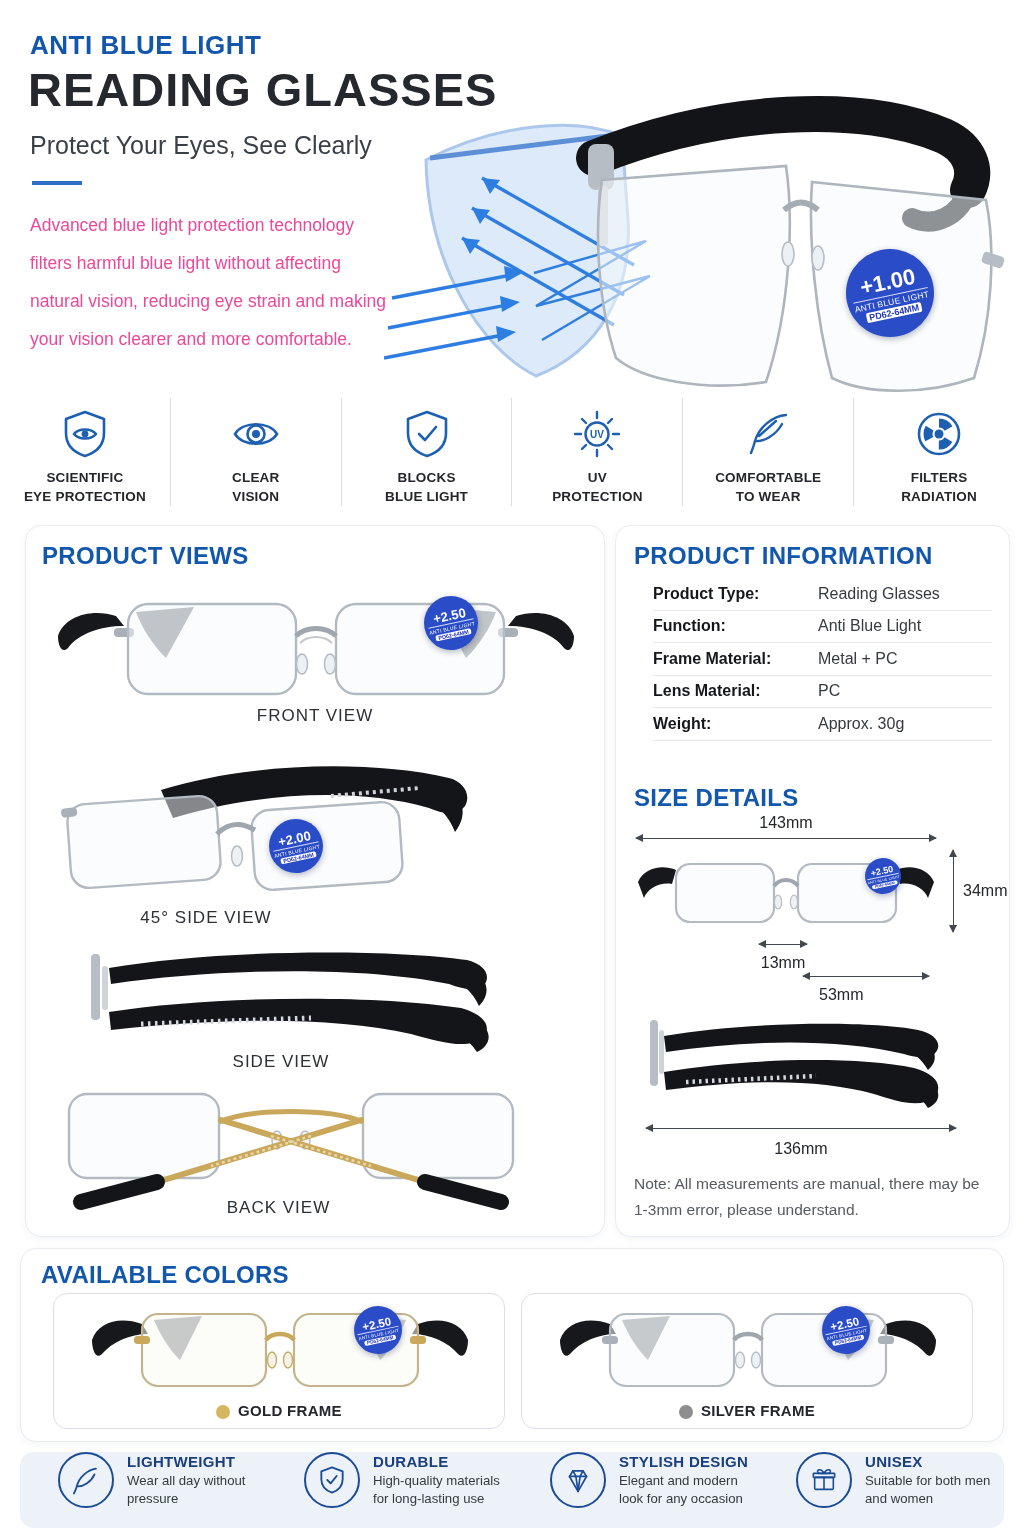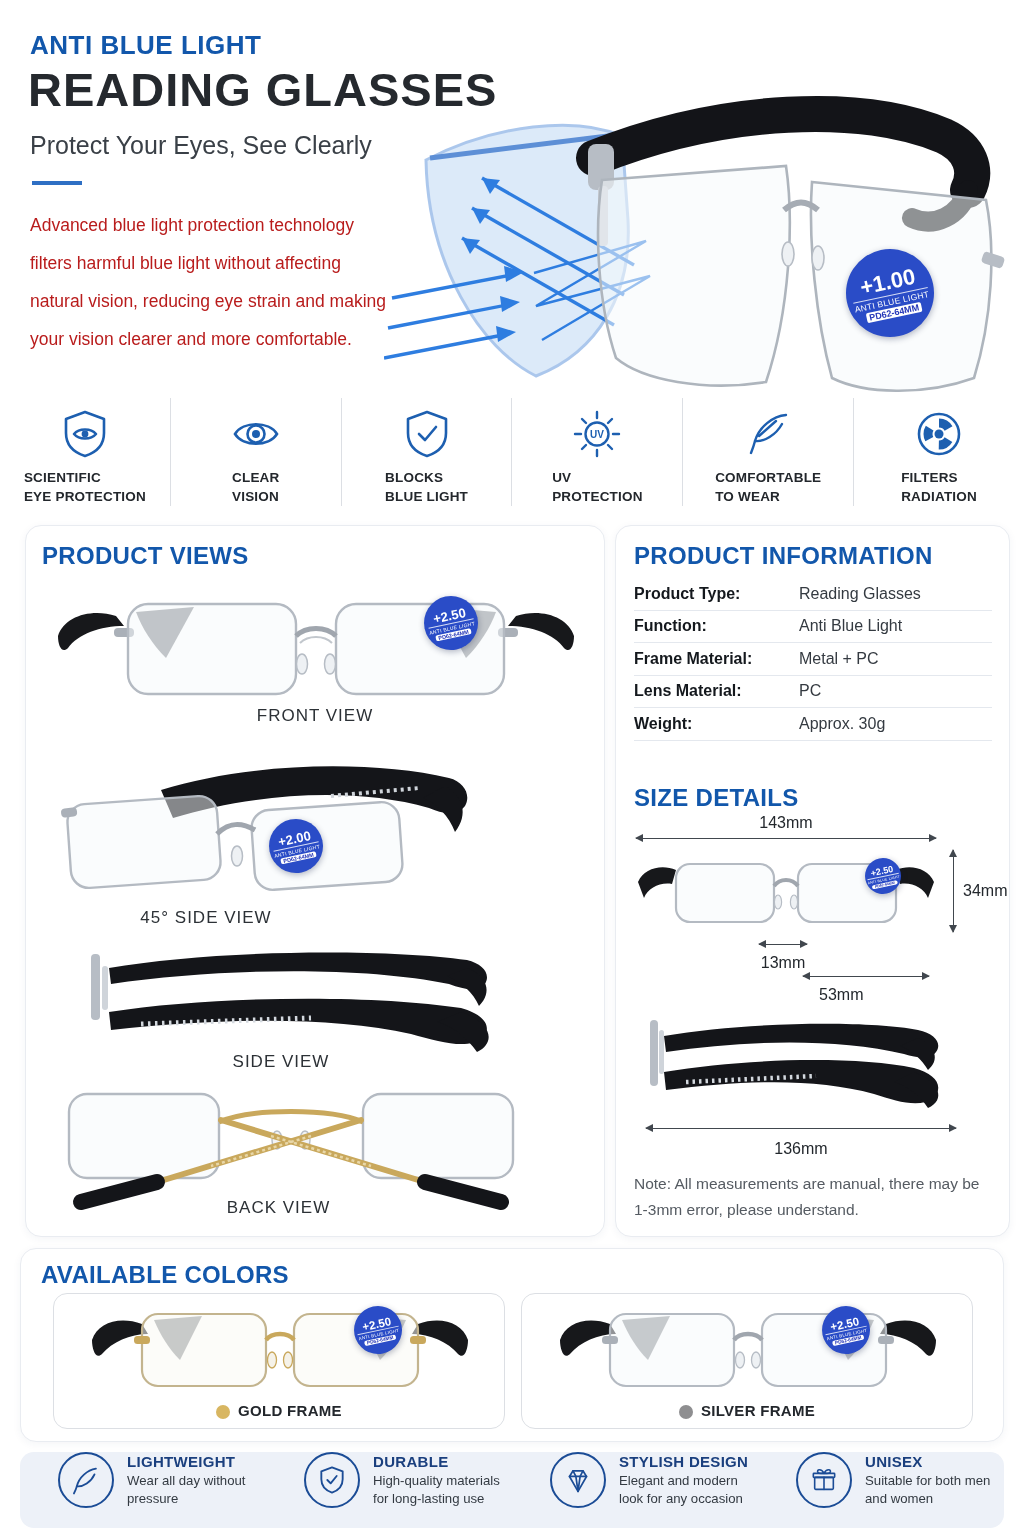--- a/index.html
+++ b/index.html
@@ -5,40 +5,40 @@
   *{margin:0;padding:0;box-sizing:border-box;}
   html,body{width:1024px;height:1536px;}
   body{position:relative;background:#ffffff;font-family:"Liberation Sans",sans-serif;overflow:hidden;color:#23272c;}
   .abs{position:absolute;}
 
   
   .kicker{left:30px;top:30px;font-size:26px;font-weight:bold;color:#1257ab;letter-spacing:.5px;}
   .main-title{left:28px;top:62px;font-size:47px;font-weight:bold;color:#25292e;letter-spacing:1px;}
   .subtitle{left:30px;top:131px;font-size:25px;color:#3a4047;}
   .blue-dash{left:32px;top:181px;width:50px;height:4px;background:#2e6fc4;}
-  .description{left:30px;top:206px;width:358px;font-size:17.5px;line-height:38px;color:#b91c1c;}
+  .description{left:30px;top:206px;width:358px;font-size:17.5px;line-height:38px;color:#ec4899;}
 
   
   .features{left:0;top:398px;width:1024px;height:108px;display:flex;}
   .feat{flex:1;display:flex;flex-direction:column;align-items:center;justify-content:flex-start;padding-top:8px;}
   .feat:not(:last-child){border-right:1px solid #dcdfe4;}
   .feat-icon{height:60px;display:flex;align-items:center;justify-content:center;}
-  .feat-label{margin-top:6px;text-align:left;font-size:13.5px;font-weight:bold;color:#23272c;line-height:19px;letter-spacing:.2px;}
+  .feat-label{margin-top:6px;text-align:center;font-size:13.5px;font-weight:bold;color:#23272c;line-height:19px;letter-spacing:.2px;}
 
   
   .card{background:#fff;border:1px solid #e9ecf1;border-radius:16px;box-shadow:0 2px 8px rgba(40,60,90,.05);}
   .card-left{left:25px;top:525px;width:580px;height:712px;}
   .card-right{left:615px;top:525px;width:395px;height:712px;}
   .card-colors{left:20px;top:1248px;width:984px;height:194px;}
   h2.sec{font-size:24px;font-weight:bold;color:#1257ab;letter-spacing:.3px;}
   .caption{font-size:17px;color:#2c3136;letter-spacing:1px;text-align:center;}
 
   
   .info-table{left:18px;top:52px;width:358px;}
-  .irow{display:flex;align-items:center;height:32.5px;border-bottom:1px solid #e4e8ee;}
+  .irow{display:flex;align-items:center;height:32.5px;border-bottom:1px solid #e4e8ee;margin-left:19px;}
   .ilabel{width:165px;font-size:16px;font-weight:bold;color:#14181d;}
   .ivalue{font-size:16px;color:#343a41;}
 
   
   .dh{position:absolute;height:0;border-top:1.6px solid #41474e;}
   .dh::before{content:"";position:absolute;left:-1px;top:-5px;border-style:solid;border-width:4px 8px 4px 0;border-color:transparent #41474e transparent transparent;}
   .dh::after{content:"";position:absolute;right:-1px;top:-5px;border-style:solid;border-width:4px 0 4px 8px;border-color:transparent transparent transparent #41474e;}
   .dv{position:absolute;width:0;border-left:1.6px solid #41474e;}
   .dv::before{content:"";position:absolute;top:-1px;left:-5px;border-style:solid;border-width:0 4px 8px 4px;border-color:transparent transparent #41474e transparent;}
   .dv::after{content:"";position:absolute;bottom:-1px;left:-5px;border-style:solid;border-width:8px 4px 0 4px;border-color:#41474e transparent transparent transparent;}

